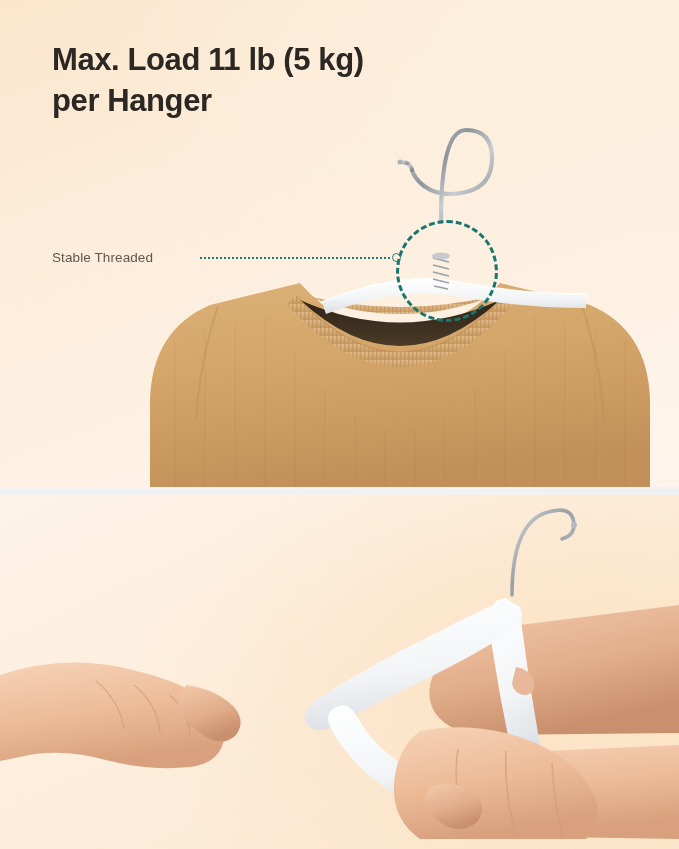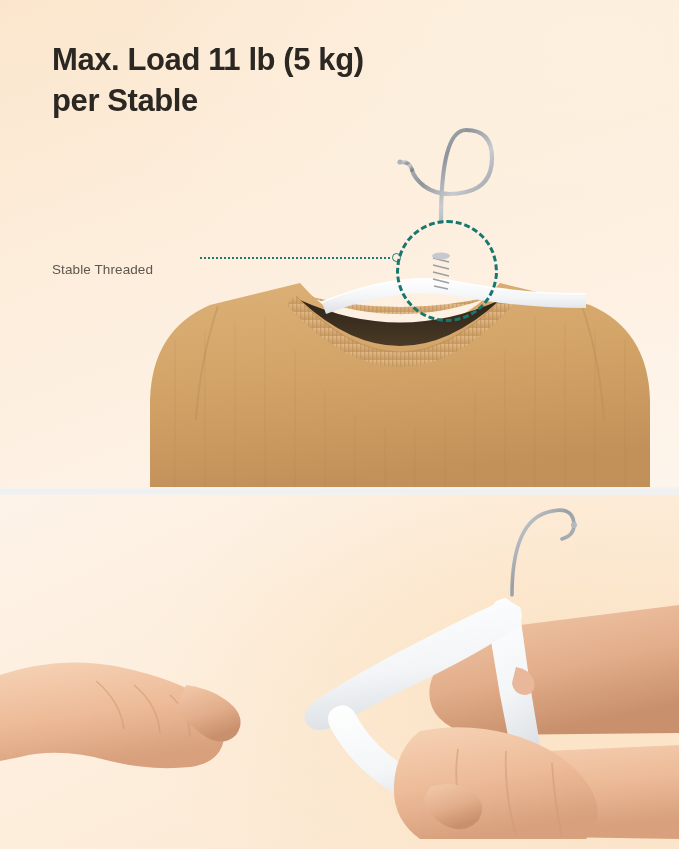--- a/index.html
+++ b/index.html
@@ -32,21 +32,21 @@
     overflow:hidden;
   }
 
   
   .headline {
     position:absolute; left:52px; top:40px; width:430px;
     font-size:31px; font-weight:700; line-height:1.32;
     letter-spacing:-0.4px; color:#2b2722;
   }
   .annot {
-    position:absolute; left:52px; top:260px; width:150px;
+    position:absolute; left:52px; top:248px; width:150px;
     font-size:13.5px; font-weight:400; line-height:1.55;
     color:#5d574f; letter-spacing:0.1px;
   }
   .leader {
     position:absolute; left:200px; top:257px; width:190px; height:2px;
     border-top:2px dotted #1b7a73;
   }
   .leader-dot {
     position:absolute; left:392px; top:253px;
     width:9px; height:9px; border-radius:50%;
@@ -150,21 +150,21 @@
         <path d="M 433 258 L 449 262 M 433 265 L 449 269 M 433 272 L 449 276
                  M 433 279 L 449 283 M 434 286 L 448 289"></path>
       </g>
       <ellipse cx="441" cy="256" rx="9" ry="3.5" fill="#c6cacf"></ellipse>
     </svg>
 
     <div class="hl-circle"></div>
 
     <div class="headline">
       <div>Max. Load 11 lb (5 kg)</div>
-      <div>per Stable</div>
+      <div>per Hanger</div>
     </div>
 
     <div class="annot">
       <div>Stable Threaded</div>
     </div>
     <div class="leader"></div>
     <div class="leader-dot"></div>
   </div>
 
   <div class="divider"></div>

